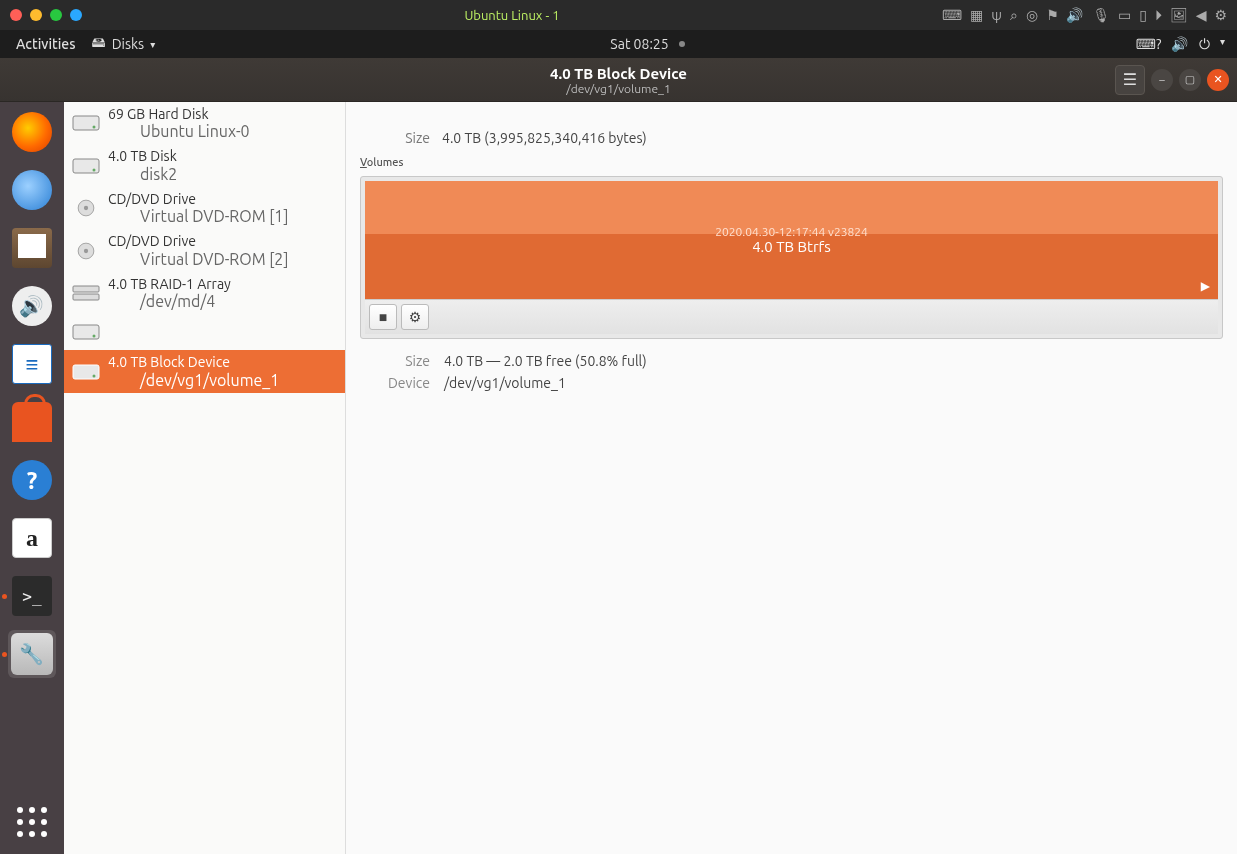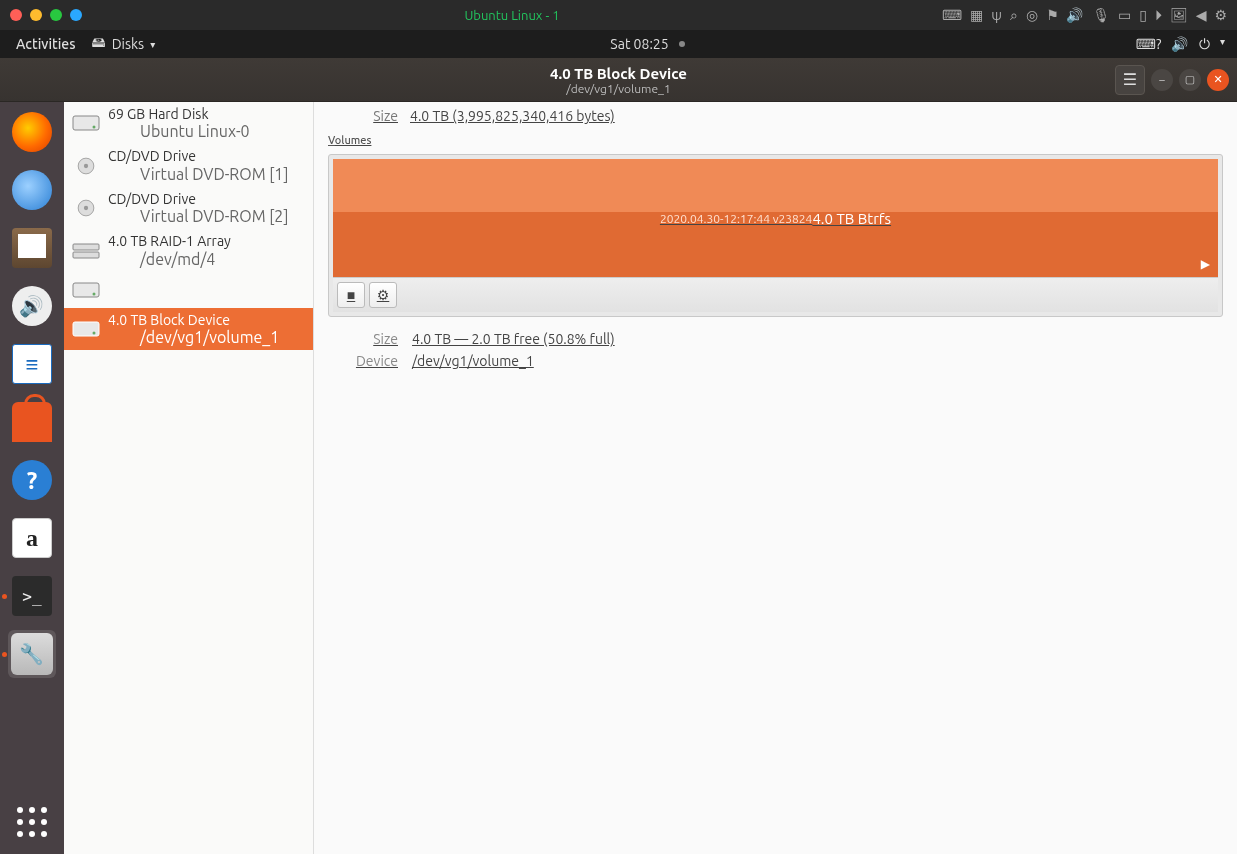--- a/index.html
+++ b/index.html
@@ -2,21 +2,21 @@
 <html><head>
 <meta charset="utf-8">
 <style>
 * { margin: 0; padding: 0; box-sizing: border-box; font-family: "Ubuntu", "Segoe UI", sans-serif; }
 html, body { width: 1237px; height: 854px; overflow: hidden; background: #fafafa; }
 
 
 .vm-bar { height: 30px; background: #2a2a2a; display: flex; align-items: center; padding: 0 10px; color: #ccc; font-size: 13px; }
 .traffic { display: flex; gap: 8px; }
 .traffic span { width: 12px; height: 12px; border-radius: 50%; }
-.vm-title { flex: 1; text-align: center; color: #22c55e; }
+.vm-title { flex: 1; text-align: center; color: #bef264; }
 .vm-icons { display: flex; gap: 8px; color: #aaa; font-size: 14px; }
 .vm-icons span { display:inline-block; }
 
 
 .top-bar { height: 28px; background: #1d1d1d; display:flex; align-items:center; color:#ddd; font-size:14px; padding:0 8px; }
 .top-bar .activities { padding:0 8px; font-weight:500; }
 .top-bar .app-menu { display:flex; align-items:center; gap:6px; padding:0 8px; }
 .top-bar .center { flex:1; text-align:center; }
 .top-bar .clock { display:inline-flex; align-items:center; gap:10px; }
 .top-bar .clock-dot { width:6px; height:6px; border-radius:50%; background:#888; }
@@ -38,38 +38,38 @@
 
 
 .dock { width:64px; background: rgba(40,30,35,0.85); display:flex; flex-direction:column; align-items:center; padding-top:6px; gap:10px; position:relative; }
 .dock-icon { width:48px; height:48px; border-radius:6px; display:flex; align-items:center; justify-content:center; font-size:26px; position:relative; }
 .dock-icon.running::before { content:""; position:absolute; left:-6px; top:22px; width:5px; height:5px; background:#e95420; border-radius:50%; }
 .dock-icon.active { background: rgba(255,255,255,0.12); }
 .dash-icon { position:absolute; bottom:12px; width:40px; height:40px; display:grid; grid-template-columns:repeat(3,6px); grid-template-rows:repeat(3,6px); gap:6px; align-content:center; justify-content:center; }
 .dash-icon span { background:#fff; border-radius:50%; }
 
 
-.sidebar { width:250px; background:#fafaf9; border-right:1px solid #ddd; }
+.sidebar { width:282px; background:#fafaf9; border-right:1px solid #ddd; }
 .sb-item { display:flex; align-items:center; gap:8px; padding:4px 8px; cursor:pointer; }
 .sb-item.selected { background:#ed6e34; color:#fff; }
 .sb-text { display:flex; flex-direction:column; line-height:1.15; }
 .sb-title { font-size:14px; color:#333; }
 .sb-sub { font-size:16px; color:#666;margin-left:32px; }
 .sb-item.selected .sb-title, .sb-item.selected .sb-sub { color:#fff; }
 .sb-icon { width:28px; height:28px; display:flex; align-items:center; justify-content:center; }
 
 
-.content { flex:1; background:#fafafa; padding:6px 14px; overflow:auto; color:#444;text-decoration:underline; }
+.content { flex:1; background:#fafafa; padding:28px 14px; overflow:auto; color:#444; }
 .row { display:flex; gap:12px; font-size:14px; margin-bottom:8px; }
 .row .lbl { width:70px; text-align:right; color:#777; }
 .section-label { font-size:11px; font-weight:500; color:#555; margin: 10px 0 8px; }
 .section-label .ul { text-decoration: underline; }
 
 .vol-block { border:1px solid #c8c8c8; background:#e8e8e8; border-radius:3px; padding:4px; }
-.vol-partition { height:118px; background: linear-gradient(#f08a56 0 45%, #e06a33 45% 100%); position:relative; color:#fff; display:flex; flex-direction:row; align-items:center; justify-content:center; font-size:12px; }
+.vol-partition { height:118px; background: linear-gradient(#f08a56 0 45%, #e06a33 45% 100%); position:relative; color:#fff; display:flex; flex-direction:column; align-items:center; justify-content:center; font-size:12px; }
 .vol-partition .p-name { color: #ffe1d1; font-size:12px; }
 .vol-partition .p-sub { color:#fff; font-size:15px; }
 .vol-partition .play { position:absolute; right:8px; bottom:6px; font-size:12px; color:#fff; }
 
 .vol-toolbar { display:flex; gap:4px; padding:4px; background:linear-gradient(#eee,#e2e2e2); border-top:1px solid #ccc;}
 .tb-btn { width:28px; height:26px; border:1px solid #bbb; background:linear-gradient(#fff,#eee); border-radius:3px; display:flex; align-items:center; justify-content:center; font-size:14px; color:#444; }
 
 .details { margin-top:14px; font-size:14px; }
 .details .drow { display:flex; gap:14px; margin-bottom:6px; }
 .details .dlbl { width:70px; text-align:right; color:#888; }
@@ -222,20 +222,32 @@
             <circle cx="22" cy="14" r="1.5" fill="#6a6"></circle>
           </svg>
         </div>
     <div class="sb-text">
       <div class="sb-title">69 GB Hard Disk</div>
       <div class="sb-sub">Ubuntu Linux-0</div>
     </div>
       </div>
       <div class="sb-item">
     <div class="sb-icon">
+          <svg class="drive-svg" viewBox="0 0 28 20">
+            <rect x="1" y="3" width="26" height="14" rx="2" fill="#e8e8e8" stroke="#888"></rect>
+            <circle cx="22" cy="14" r="1.5" fill="#6a6"></circle>
+          </svg>
+        </div>
+    <div class="sb-text">
+      <div class="sb-title">4.0 TB Disk</div>
+      <div class="sb-sub">disk2</div>
+    </div>
+      </div>
+      <div class="sb-item">
+    <div class="sb-icon">
           <svg class="drive-svg" viewBox="0 0 28 28">
             <circle cx="14" cy="14" r="11" fill="#ddd" stroke="#888"></circle>
             <circle cx="14" cy="14" r="3" fill="#999"></circle>
           </svg>
         </div>
     <div class="sb-text">
       <div class="sb-title">CD/DVD Drive</div>
       <div class="sb-sub">Virtual DVD-ROM [1]</div>
     </div>
       </div>

